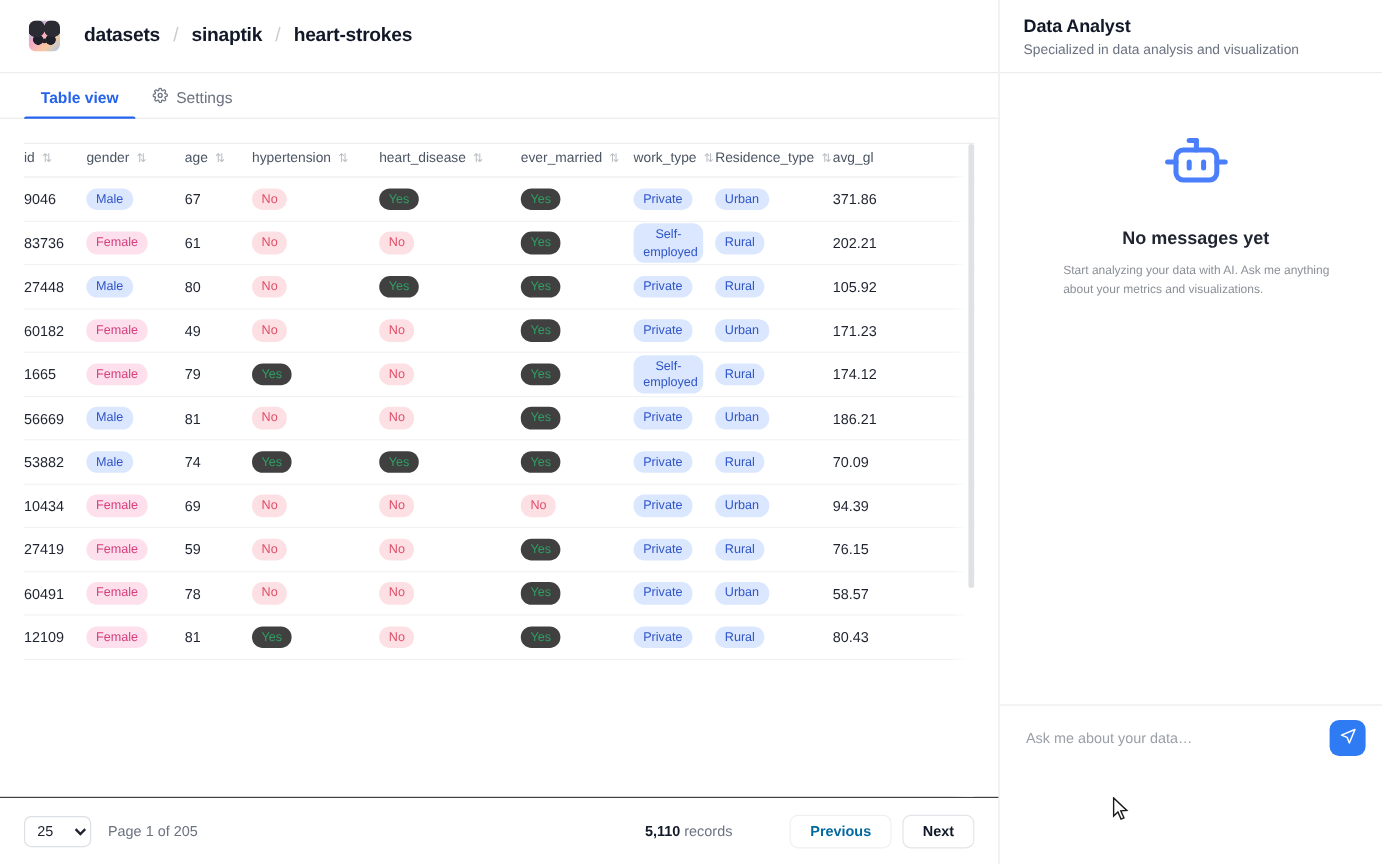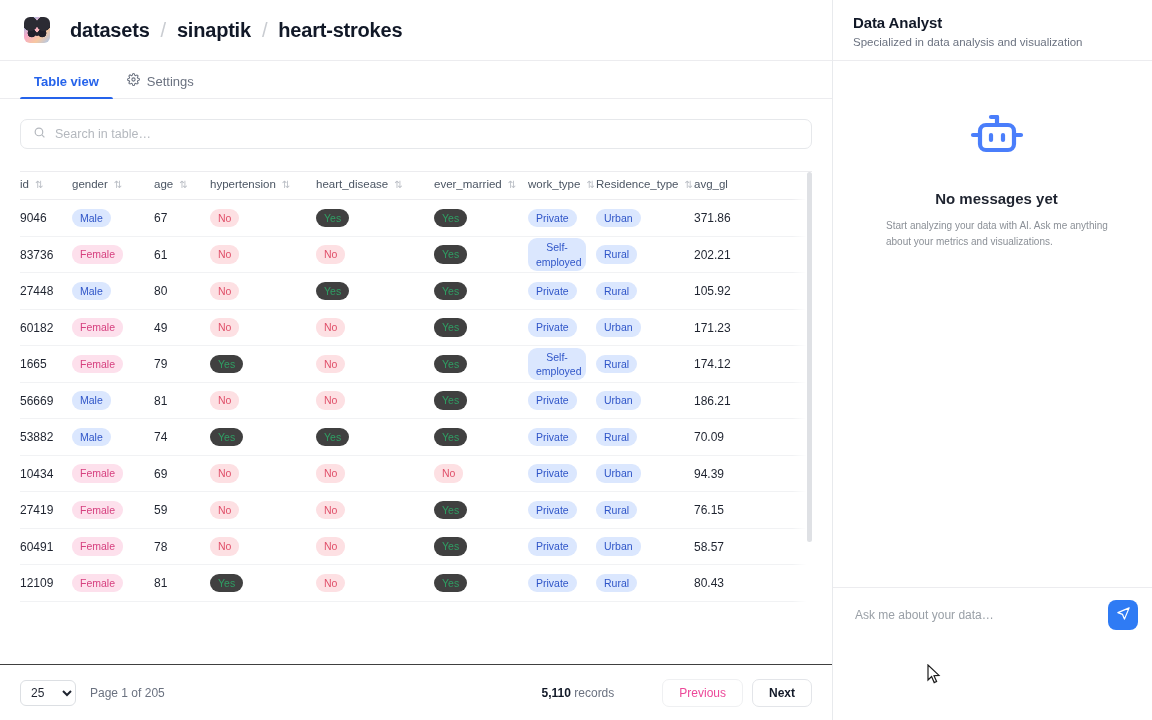--- a/index.html
+++ b/index.html
@@ -23,21 +23,21 @@
           position:relative; overflow:hidden;
           background:
             radial-gradient(circle at 24% 26%, #2b2b33 0 7px, transparent 7.5px),
             radial-gradient(circle at 76% 26%, #2b2b33 0 7px, transparent 7.5px),
             radial-gradient(circle at 30% 62%, #20202a 0 4px, transparent 4.5px),
             radial-gradient(circle at 70% 62%, #20202a 0 4px, transparent 4.5px),
             linear-gradient(135deg,#6fd2f2 0%,#f6a8c8 40%,#f7c8a0 70%,#a8c8f0 100%);
   }
   .logo::after{ content:""; position:absolute; left:50%; top:58%; width:5px;height:4px;
                 transform:translateX(-50%); background:#23232c; border-radius:50%; }
-  .crumbs { display:flex; align-items:center; gap:11px; font-size:20px; font-weight:bold;
+  .crumbs { display:flex; align-items:center; gap:11px; font-size:16px; font-weight:bold;
             letter-spacing:-.2px; }
   .crumbs .seg { color:#111827; }
   .crumbs .sep { color:#c9ccd1; font-weight:normal; }
 
   .tabsbar { height:38px; display:flex; align-items:flex-end; gap:0; padding:0 0 0 20px;
              border-bottom:1px solid #ececef; flex:0 0 auto; }
   .tab { display:flex; align-items:center; gap:7px; padding:0 14px 9px 14px;
          font-size:13px; color:#6b7280; cursor:pointer; position:relative; }
   .tab.active { color:#2563eb; font-weight:bold; }
   .tab.active::after { content:""; position:absolute; left:0; right:0; bottom:-1px;
@@ -87,21 +87,21 @@
             padding:0 20px; border-top:1px solid #404040; gap:14px; }
   .pagesel { height:26px; border:1px solid #dcdfe3; border-radius:6px; background:#fff;
              font-family:inherit; font-size:12px; color:#1f2430; padding:0 6px; width:56px; }
   .pageinfo { font-size:12px; color:#6b7280; }
   .records { margin-left:auto; font-size:12px; color:#6b7280; }
   .records b { color:#111827; }
   .pagebtns { display:flex; gap:9px; margin-left:34px; }
   .pbtn { height:28px; padding:0 16px; border:1px solid #e3e5e9; border-radius:7px;
           background:#fff; font-family:inherit; font-size:12px; font-weight:bold;
           color:#111827; display:flex; align-items:center; cursor:pointer; }
-  .pbtn.disabled { color:#ec4899; border-color:#eff0f2; cursor:default; font-weight:normal; }
+  .pbtn.disabled { color:#0369a1; border-color:#eff0f2; cursor:default; font-weight:bold; }
 
   
   .chat { width:319px; height:648px; display:flex; flex-direction:column; background:#fff; }
   .chat-head { padding:14px 20px 12px 20px; border-bottom:1px solid #ececef; flex:0 0 auto; }
   .chat-title { font-size:15px; font-weight:bold; color:#111827; letter-spacing:-.1px; }
   .chat-sub { font-size:11.5px; color:#6b7280; margin-top:5px; }
   .chat-body { flex:1 1 auto; display:flex; flex-direction:column; align-items:center;
                justify-content:flex-start; padding:48px 20px 0 28px; min-height:0; }
   .robot { margin-bottom:22px; }
   .empty-title { font-size:15px; font-weight:bold; color:#1f2430; margin-bottom:11px; }
@@ -146,29 +146,20 @@
             <circle cx="12" cy="12" r="3"></circle>
             <path d="M19.4 15a1.65 1.65 0 0 0 .33 1.82l.06.06a2 2 0 1 1-2.83 2.83l-.06-.06a1.65 1.65 0 0 0-1.82-.33 1.65 1.65 0 0 0-1 1.51V21a2 2 0 1 1-4 0v-.09A1.65 1.65 0 0 0 9 19.4a1.65 1.65 0 0 0-1.82.33l-.06.06a2 2 0 1 1-2.83-2.83l.06-.06a1.65 1.65 0 0 0 .33-1.82 1.65 1.65 0 0 0-1.51-1H3a2 2 0 1 1 0-4h.09A1.65 1.65 0 0 0 4.6 9a1.65 1.65 0 0 0-.33-1.82l-.06-.06a2 2 0 1 1 2.83-2.83l.06.06A1.65 1.65 0 0 0 9 4.6a1.65 1.65 0 0 0 1-1.51V3a2 2 0 1 1 4 0v.09a1.65 1.65 0 0 0 1 1.51 1.65 1.65 0 0 0 1.82-.33l.06-.06a2 2 0 1 1 2.83 2.83l-.06.06A1.65 1.65 0 0 0 19.4 9c.14.35.43.62.78.75H21a2 2 0 1 1 0 4h-.09a1.65 1.65 0 0 0-1.51 1z"></path>
           </svg>
         </span>
         <span>Settings</span>
       </div>
     </div>
 
     <div class="panelwrap">
 
-      <div class="searchbox">
-        <span>
-          <svg width="13" height="13" viewBox="0 0 24 24" fill="none" stroke="#b4b8be" stroke-width="2.2">
-            <circle cx="11" cy="11" r="7"></circle>
-              <line x1="16.5" y1="16.5" x2="21" y2="21"></line>
-          </svg>
-        </span>
-        <input type="text" placeholder="Search in table…" style="">
-      </div>
 
       <div class="tablescroll">
         <table>
           <colgroup>
             <col class="c-id">
               <col class="c-gender">
               <col class="c-age">
               <col class="c-hyp">
             <col class="c-heart">
               <col class="c-married">

